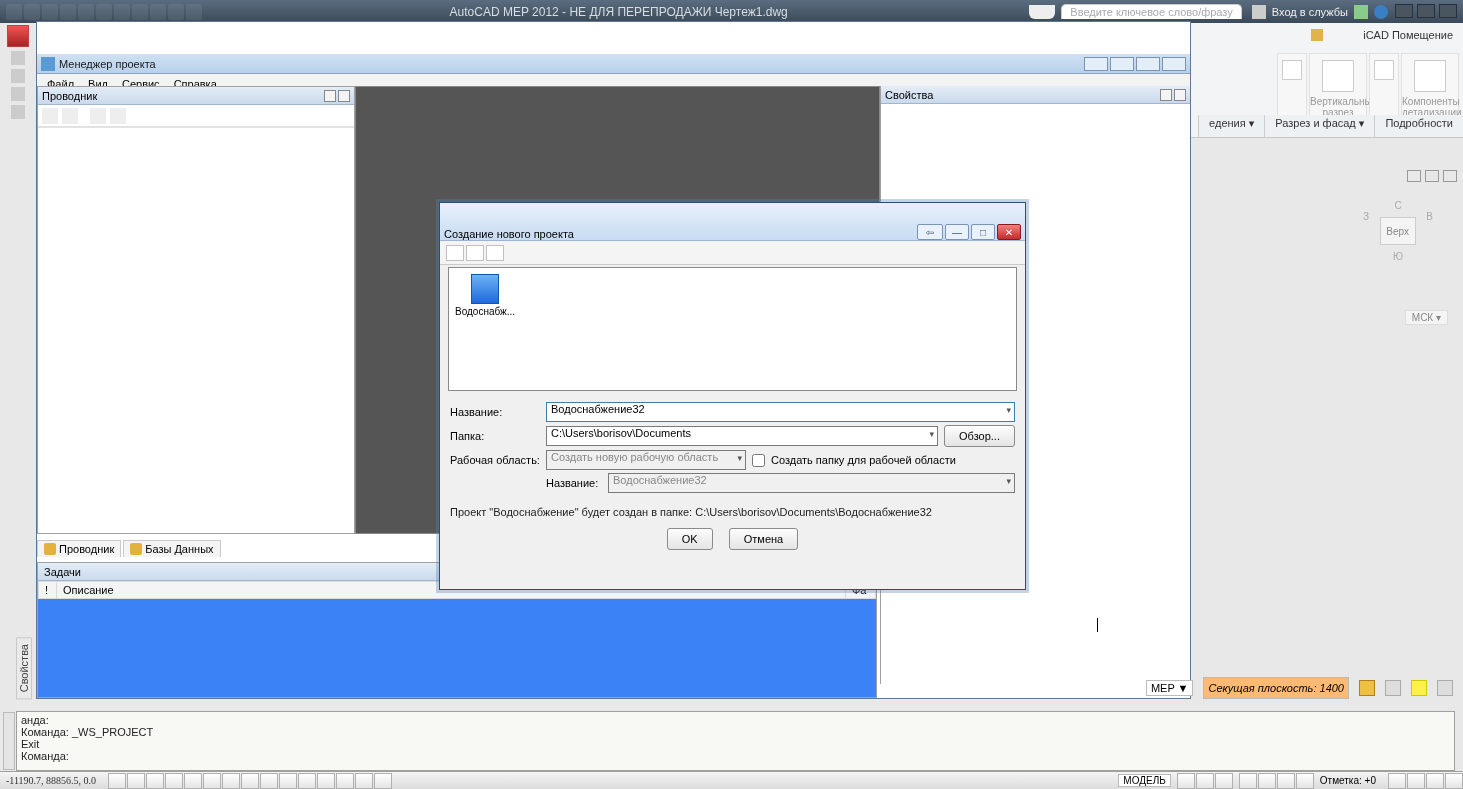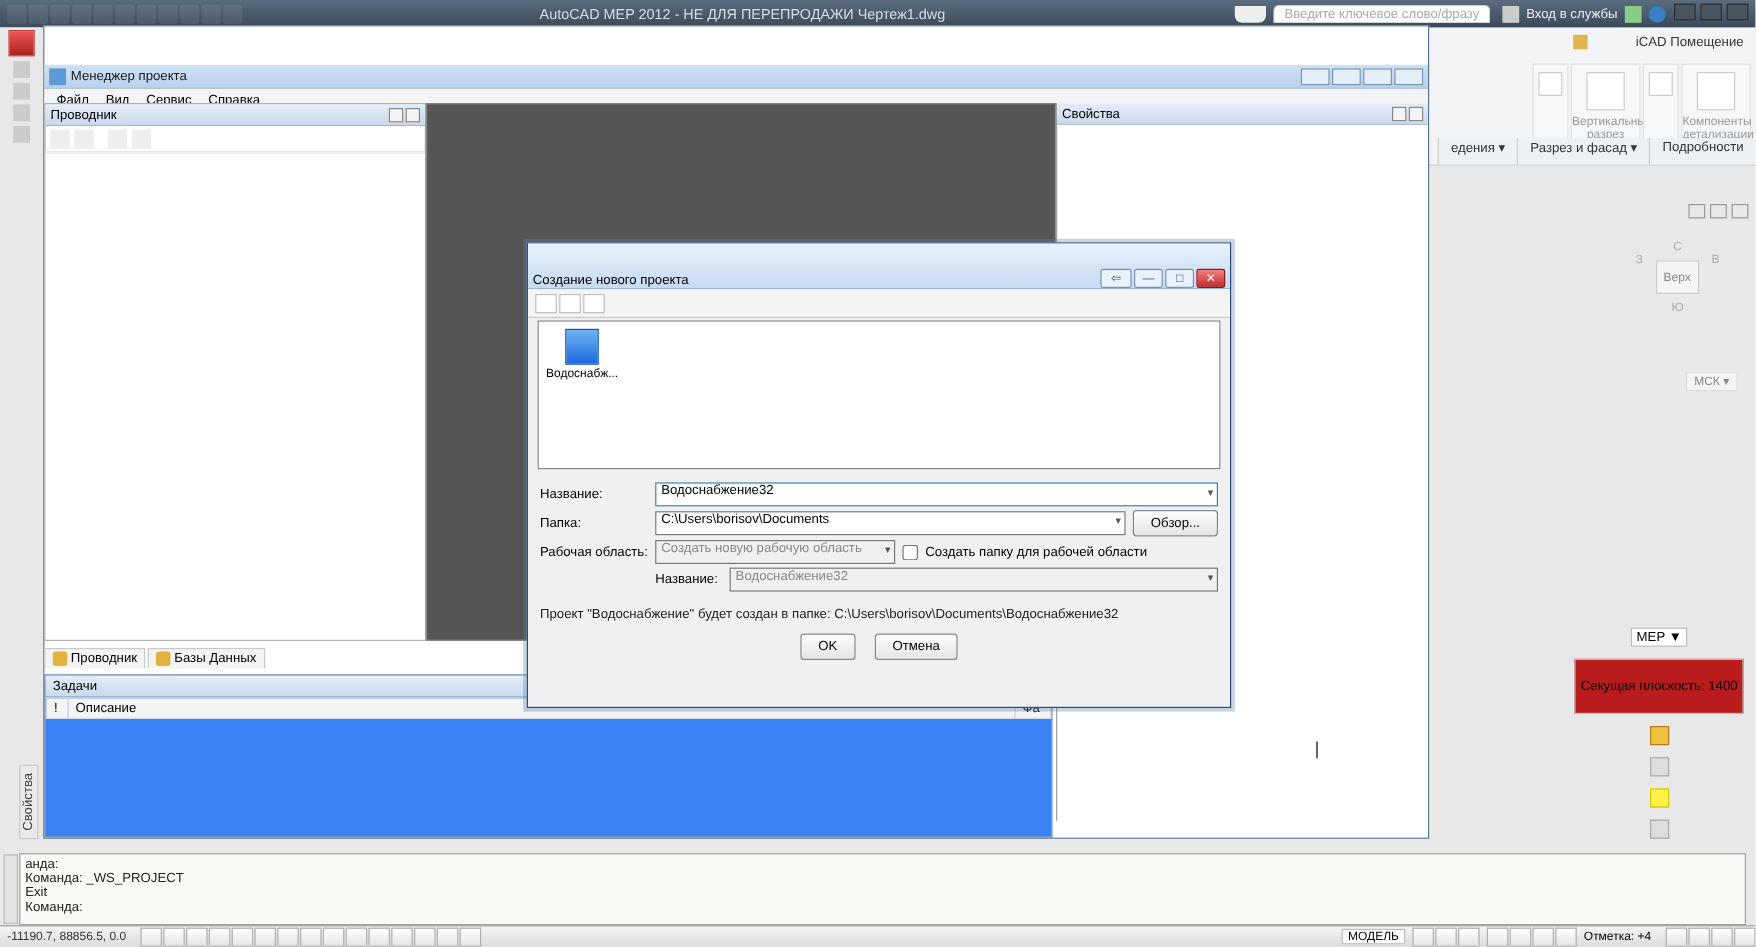--- a/index.html
+++ b/index.html
@@ -81,21 +81,21 @@
 .viewcube .cube { width: 36px; height: 28px; margin: 6px auto; border: 1px solid #ccc; background: #f4f4f4; display: flex; align-items: center; justify-content: center; color: #888; font-size: 10px; }
 .viewcube .row { display: flex; justify-content: space-between; padding: 0 10px; }
 .wsbadge { position: absolute; right: 15px; top: 310px; background: #f4f4f4; border: 1px solid #ddd; padding: 1px 6px; font-size: 10px; color: #888; }
 
 
 .cmd { position: absolute; left: 16px; bottom: 18px; right: 8px; height: 60px; background: #f8f8f4; border: 1px solid #a0a0a0; font-family: Consolas, monospace; font-size: 11px; padding: 2px 4px; color: #222; }
 .cmd .grip { position: absolute; left: -14px; top: 0; bottom: 0; width: 12px; background: #e4e4e4; border: 1px solid #bbb; }
 
 
 .status { position: absolute; left: 0; right: 0; bottom: 0; height: 18px; background: linear-gradient(#f4f4f4,#dcdcdc); border-top: 1px solid #a0a0a0; display: flex; align-items: center; font-size: 10px; }
-.status .coords { padding: 0 6px; color: #333; }
+.status .coords { padding: 0 6px; color: #333; font-family: Liberation Serif, serif; }
 .status .tools { display: flex; gap: 1px; margin-left: 6px; }
 .status .tools .s { width: 18px; height: 16px; border: 1px solid #b0b0b0; background: linear-gradient(#fff,#e4e4e4); }
 .status .spacer { flex: 1; }
 
 
 .leftstrip { position: absolute; left: 0; top: 23px; width: 36px; bottom: 80px; background: #e8e8e8; }
 .leftstrip .a { width: 22px; height: 22px; margin: 2px auto; border: 1px solid #b44; background: linear-gradient(#e55,#a22); }
 .leftstrip .b { width: 14px; height: 14px; margin: 4px auto; background: #ccc; }
 .proplabel { position: absolute; left: 16px; bottom: 90px; writing-mode: vertical-rl; transform: rotate(180deg); font-size: 11px; color: #444; background: #eaeaea; padding: 6px 1px; border: 1px solid #c8c8c8; }
 
@@ -357,28 +357,28 @@
       <div class="s"></div>
       <div class="s"></div>
       <div class="s"></div>
     </div>
   <div class="tools">
       <div class="s"></div>
       <div class="s"></div>
       <div class="s"></div>
       <div class="s"></div>
     </div>
-  <span style="padding:0 6px;">Отметка: +4</span>
+  <span style="padding:0 6px;">Отметка: +0</span>
   <div class="tools">
       <div class="s"></div>
       <div class="s"></div>
       <div class="s"></div>
       <div class="s"></div>
     </div>
 </div>
-<div style="position:absolute;right:10px;bottom:90px;display:flex;align-items:center;gap:10px;font-size:11px;flex-direction:column;">
+<div style="position:absolute;right:10px;bottom:90px;display:flex;align-items:center;gap:10px;font-size:11px;">
   <span style="border:1px solid #bbb;padding:1px 4px;background:#fff;">MEP ▼</span>
-  <span style="border:1px solid #bbb;padding:16px 4px;background:#b91c1c;">Секущая плоскость: 1400</span>
+  <span style="border:1px solid #bbb;padding:4px 4px;background:#fdba74;font-style:italic;">Секущая плоскость: 1400</span>
   <div style="width:16px;height:16px;background:#f0c040;border:1px solid #b08020;"></div>
   <div style="width:16px;height:16px;background:#ddd;border:1px solid #aaa;"></div>
   <div style="width:16px;height:16px;background:#fff04a;border:1px solid #cc0;"></div>
   <div style="width:16px;height:16px;background:#ddd;border:1px solid #aaa;"></div>
 </div>
 
 </body></html>

